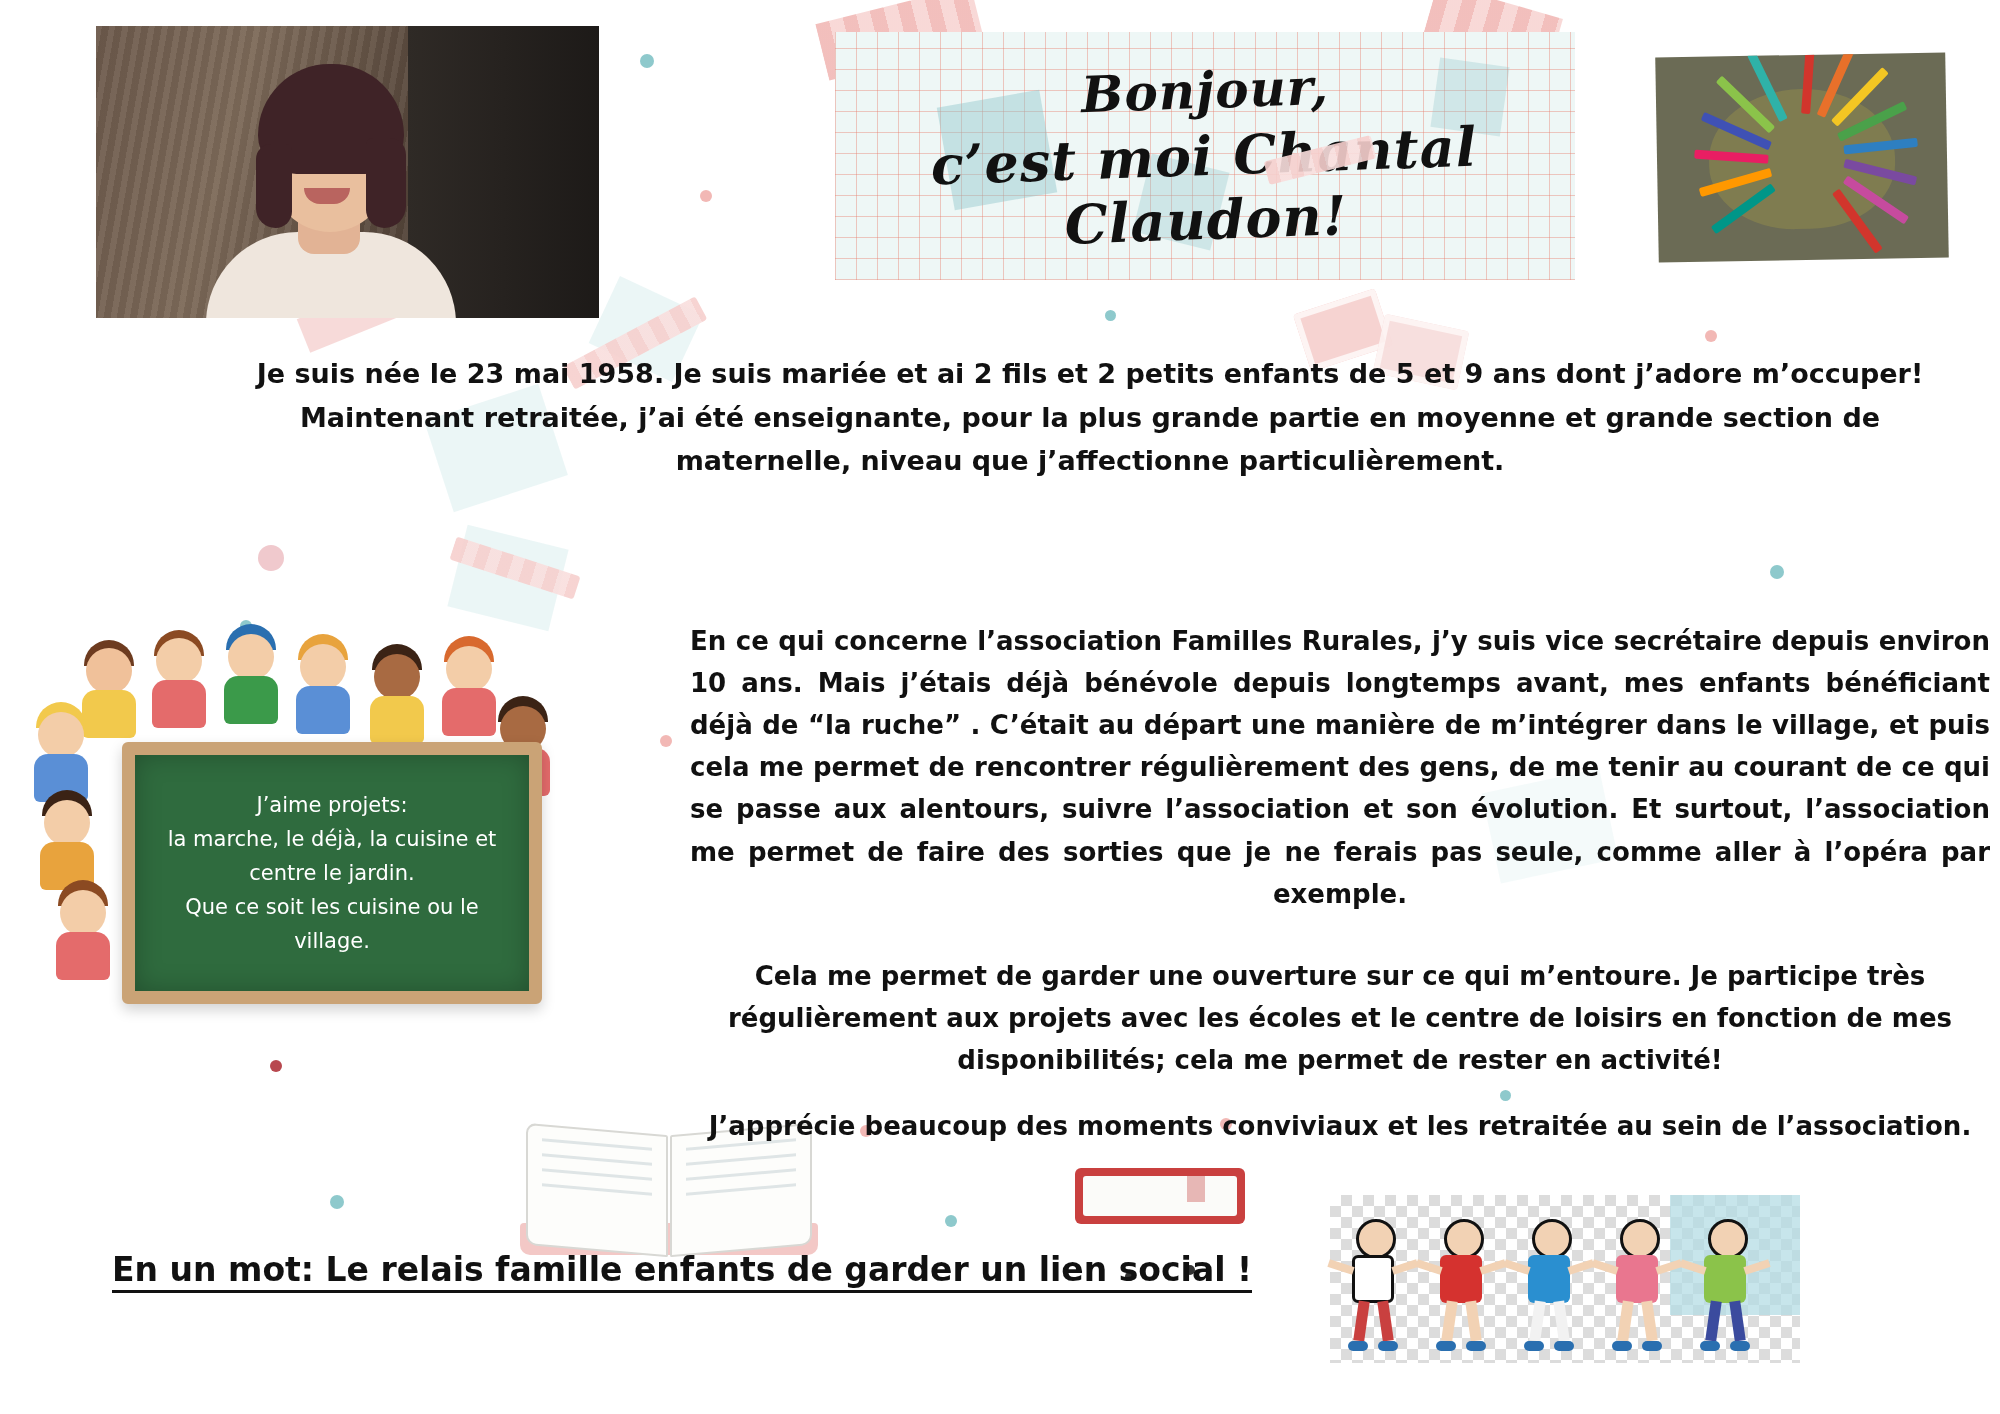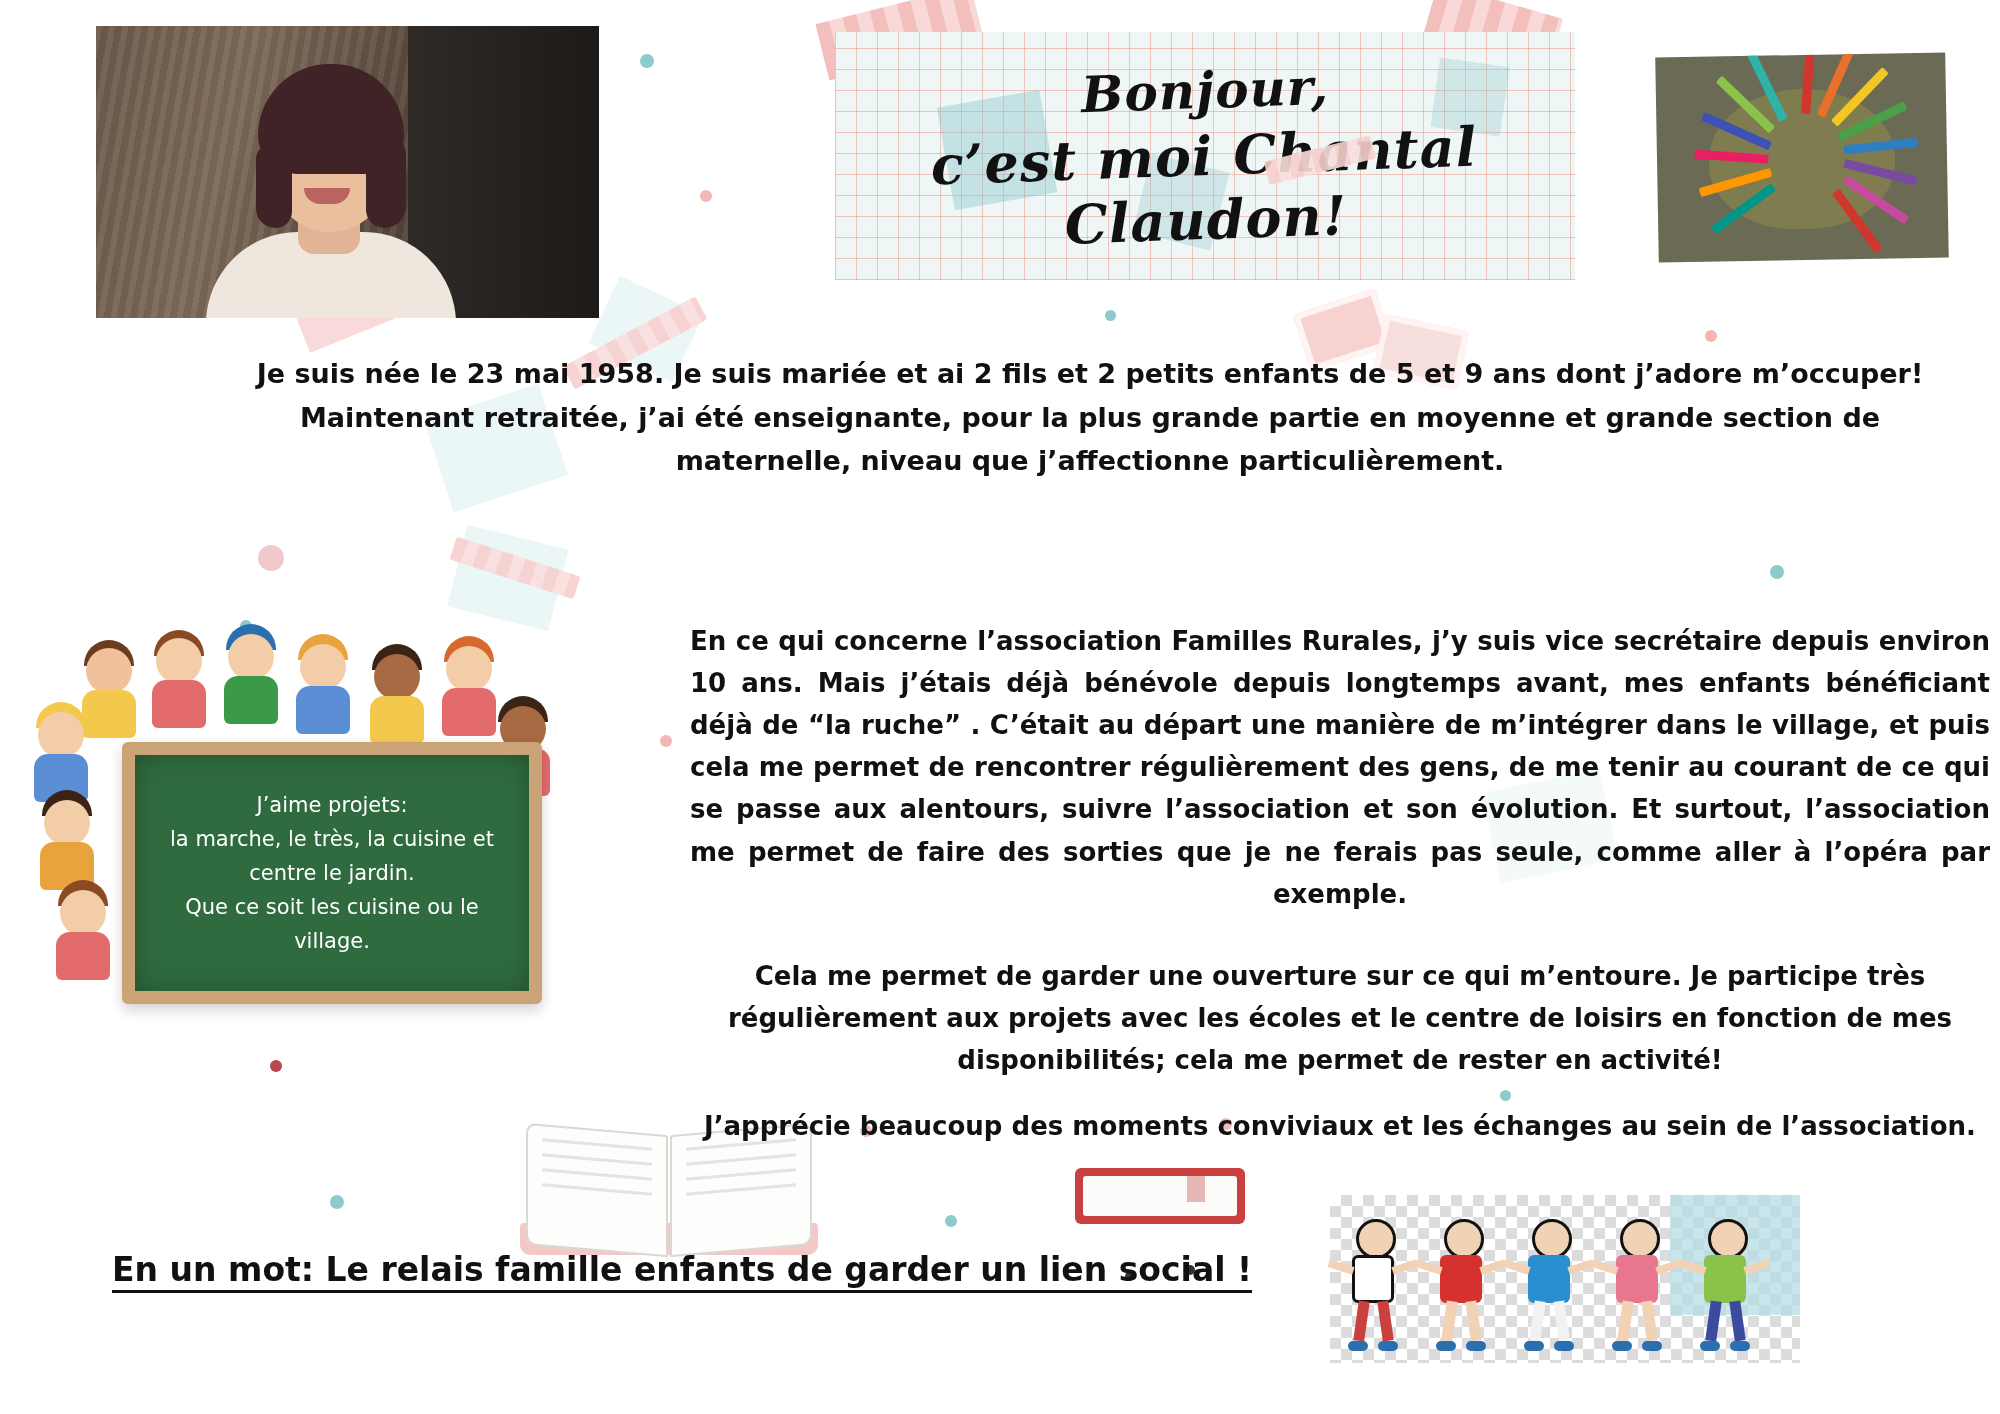--- a/index.html
+++ b/index.html
@@ -453,30 +453,30 @@
   </div>
   <div class="kid" style="left:22px;top:250px;">
     <div class="hair" style="left:0;top:0;background:#8b4a22;"></div>
     <div class="head" style="left:2px;top:10px;background:#f3cda8;"></div>
     <div class="body" style="left:-2px;top:52px;background:#e46b6b;"></div>
   </div>
 </div>
 
 <div class="chalkboard">
   <p>J’aime projets:</p>
-  <p>la marche, le très, la cuisine et</p>
+  <p>la marche, le déjà, la cuisine et</p>
   <p>centre le jardin.</p>
   <p>Que ce soit les cuisine ou le</p>
   <p>village.</p>
 </div>
 
 <div class="para" id="intro-paragraph">Je suis née le 23 mai 1958. Je suis mariée et ai 2 fils et 2 petits enfants de 5 et 9 ans dont j’adore m’occuper! Maintenant retraitée, j’ai été enseignante, pour la plus grande partie en moyenne et grande section de maternelle, niveau que j’affectionne particulièrement.</div>
 <div class="para" id="assoc-paragraph">En ce qui concerne l’association Familles Rurales, j’y suis vice secrétaire depuis environ 10 ans. Mais j’étais déjà bénévole depuis longtemps avant, mes enfants bénéficiant déjà de  “la ruche” . C’était au départ une manière de m’intégrer dans le village, et puis cela me permet de rencontrer régulièrement des gens, de me tenir au courant de ce qui se passe aux alentours, suivre l’association et son évolution. Et surtout, l’association me permet de faire des sorties que je ne ferais pas seule, comme aller à l’opéra par exemple.</div>
 <div class="para" id="closing-paragraph">Cela me permet de garder une ouverture sur ce qui m’entoure. Je participe très régulièrement aux projets avec les écoles et le centre de loisirs en fonction de mes disponibilités; cela me permet de rester en activité!</div>
-<div class="para" id="final-line">J’apprécie beaucoup des moments conviviaux et les échanges au sein de l’association.</div>
+<div class="para" id="final-line">J’apprécie beaucoup des moments conviviaux et les retraitée au sein de l’association.</div>
 <div id="motto">En un mot: Le relais famille enfants de garder un lien social !</div>
 
 <div class="stickkids">
   <div class="sq-blue"></div>
   <div class="sk" style="left:8px;">
     <div class="h"></div>
       <div class="t" style="background:#ffffff;border:3px solid #111;box-sizing:border-box;"></div>
     <div class="ar a"></div>
       <div class="ar b"></div>
     <div class="lg a" style="background:#c9403f;"></div>

